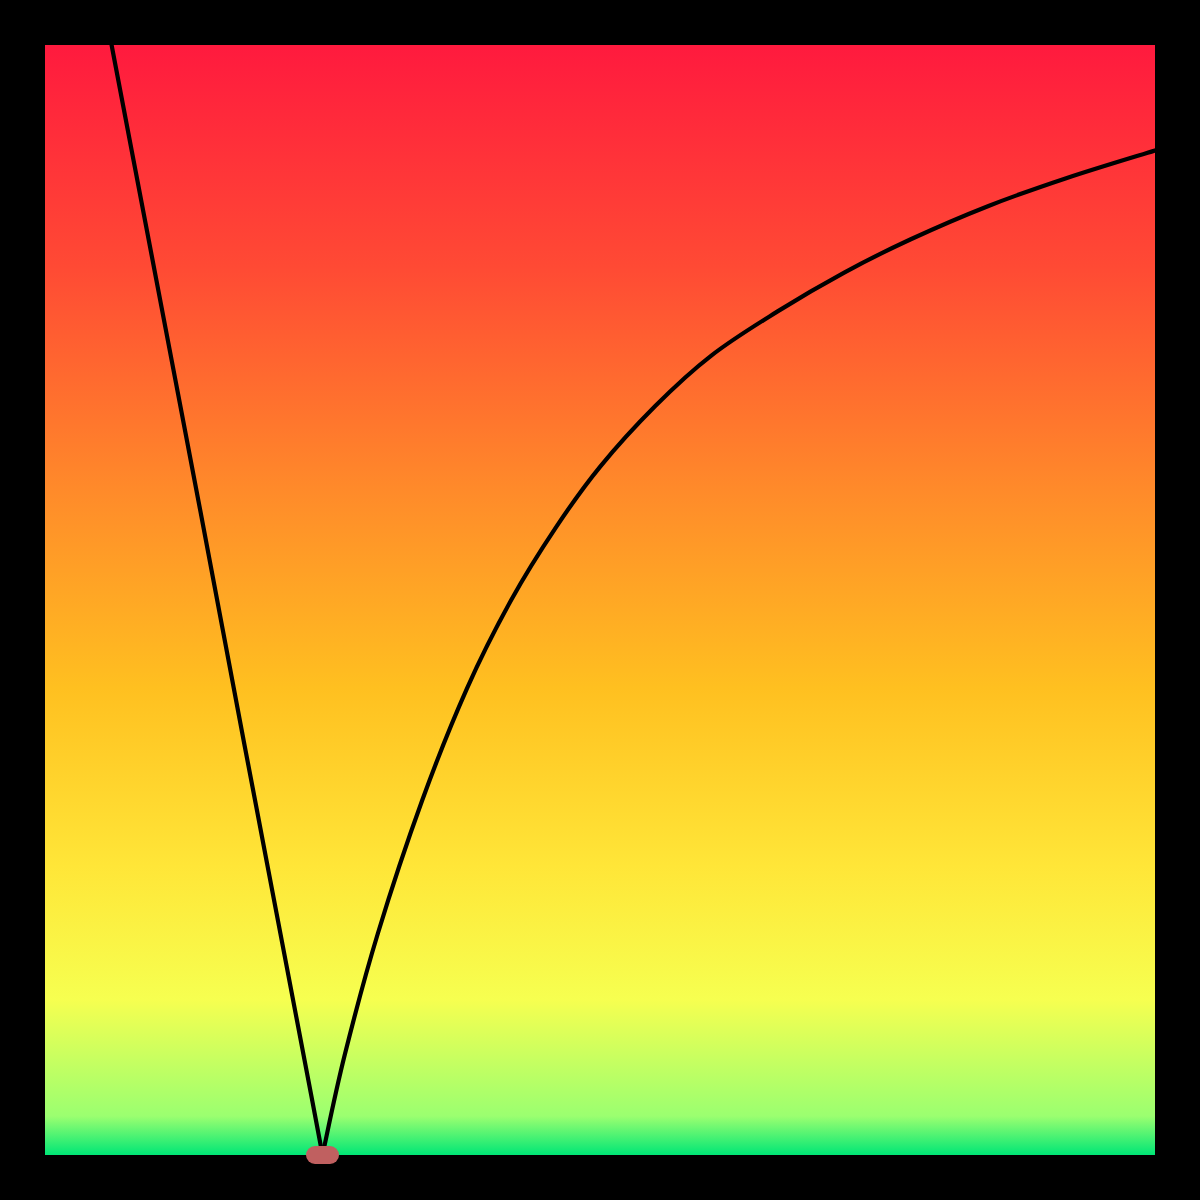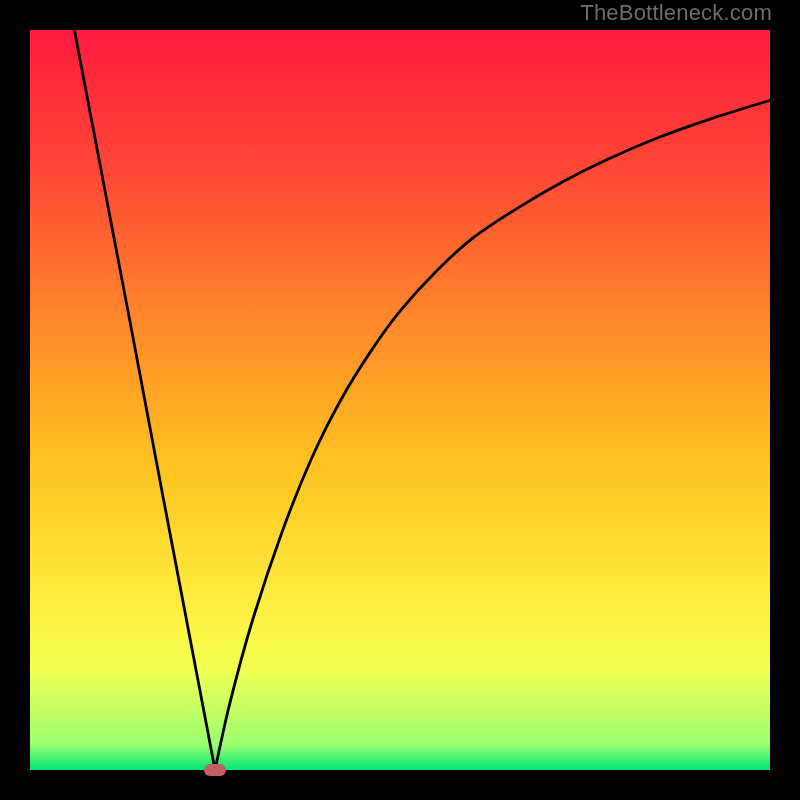--- a/index.html
+++ b/index.html
@@ -66,14 +66,13 @@
             <stop offset="96.5%" stop-color="#9bff70"></stop>
             <stop offset="100%" stop-color="#00e676"></stop>
           </linearGradient>
       </defs>
       <rect x="0" y="0" width="740" height="740" fill="url(#bg-grad)"></rect>
       <path id="curve-left" fill="none" d="M 44.4 0 L 59.2 77.69999999999993 L 74 155.39999999999998 L 88.8 233.09999999999997 L 103.60000000000001 310.8 L 118.4 389.24 L 133.2 467.68 L 148 545.38 L 162.8 623.08 L 177.6 700.78 L 185 740" stroke="#000000" stroke-width="2.8" stroke-linejoin="round" stroke-linecap="round"></path>
       <path id="curve-right" fill="none" d="M 185 740 C 187.66400000000002 728.012, 193.14000000000001 700.04, 199.8 673.4 C 206.46 646.76, 212.676 622.636, 222 592 C 231.324 561.364, 240.94400000000002 532.504, 251.60000000000002 503.2 C 262.25600000000003 473.89599999999996, 270.544 453.176, 281.2 429.2 C 291.856 405.224, 300.144 389.31399999999996, 310.8 370 C 321.456 350.68600000000004, 329.744 337.884, 340.40000000000003 321.90000000000003 C 351.05600000000004 305.91600000000005, 358.012 295.852, 370 281.2 C 381.988 266.548, 393.68000000000006 253.81999999999994, 407.00000000000006 240.49999999999994 C 420.32000000000005 227.17999999999995, 429.348 218.52200000000002, 444 207.20000000000005 C 458.652 195.87800000000007, 472.41600000000005 187.59000000000003, 488.40000000000003 177.60000000000002 C 504.384 167.61, 516.8159999999999 160.35799999999995, 532.8 151.69999999999993 C 548.784 143.04199999999992, 559.884 137.49199999999996, 577.2 129.5 C 594.5160000000001 121.50800000000002, 610.352 114.62600000000008, 629 107.30000000000007 C 647.648 99.97400000000006, 660.82 95.45999999999998, 680.8000000000001 88.79999999999995 C 700.7800000000001 82.13999999999993, 729.344 73.62999999999995, 740 70.29999999999995" stroke="#000000" stroke-width="2.8" stroke-linejoin="round" stroke-linecap="round"></path>
     </svg>
     <div class="minimum-spot" id="minimum-spot" style="left: 185px; top: 740px; background: rgb(192, 96, 96);"></div>
   </div>
-  <div class="watermark">TheBottleneck.com</div>
 </div>
 
 </body></html>

